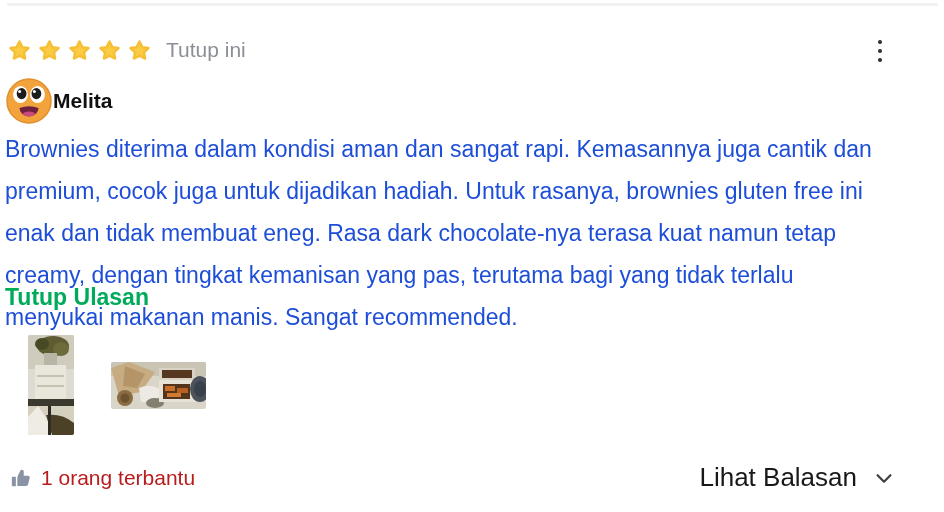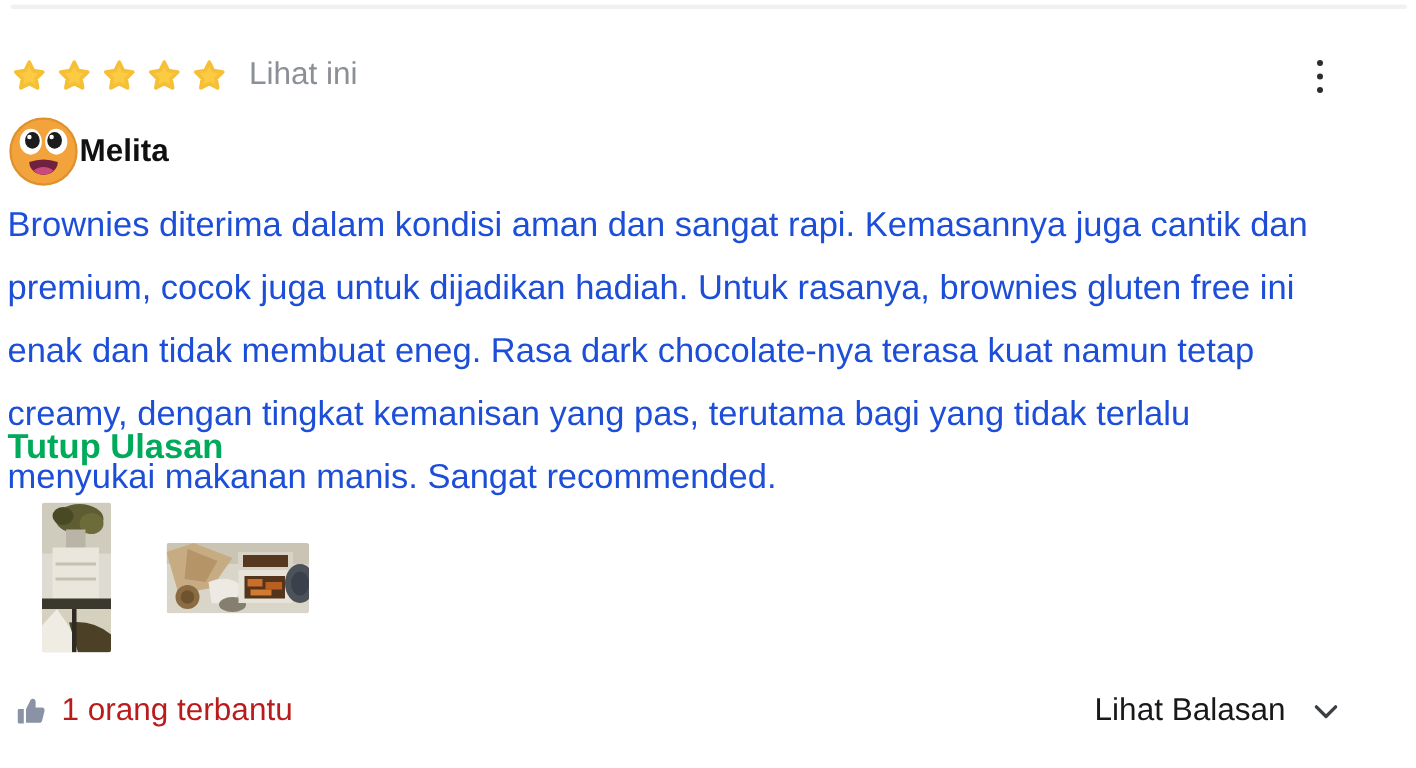--- a/index.html
+++ b/index.html
@@ -67,21 +67,21 @@
   .helpful{display:flex;align-items:center;gap:9px;}
   .helpful .thumb-btn{
     border:none;background:transparent;padding:0;cursor:pointer;line-height:0;
   }
   .helpful-label{font-size:21px;color:#b91c1c;}
   .replies{
     display:flex;align-items:center;gap:16px;
     border:none;background:transparent;padding:0;cursor:pointer;
     font-family:inherit;
   }
-  .replies-label{font-size:21px;color:#17181a;}
+  .replies-label{font-size:26px;color:#17181a;}
 </style>
 </head>
 <body>
 
 <div class="card">
 
   <div class="top-divider"></div>
 
   <div class="header-row">
     <div class="stars">
@@ -94,21 +94,21 @@
         <svg viewBox="0 0 24 24">
           <path d="M12 2.6l2.9 5.9 6.5.9-4.7 4.6 1.1 6.4L12 17.4l-5.8 3 1.1-6.4L2.6 9.4l6.5-.9z" fill="#FBCB44" stroke="#F6C036" stroke-width="2.6" stroke-linejoin="round"></path>
         </svg>
         <svg viewBox="0 0 24 24">
           <path d="M12 2.6l2.9 5.9 6.5.9-4.7 4.6 1.1 6.4L12 17.4l-5.8 3 1.1-6.4L2.6 9.4l6.5-.9z" fill="#FBCB44" stroke="#F6C036" stroke-width="2.6" stroke-linejoin="round"></path>
         </svg>
         <svg viewBox="0 0 24 24">
           <path d="M12 2.6l2.9 5.9 6.5.9-4.7 4.6 1.1 6.4L12 17.4l-5.8 3 1.1-6.4L2.6 9.4l6.5-.9z" fill="#FBCB44" stroke="#F6C036" stroke-width="2.6" stroke-linejoin="round"></path>
         </svg>
       </div>
-    <span class="date">Lihat ini</span>
+    <span class="date">Tutup ini</span>
     <button class="kebab" aria-label="menu">
       <i></i>
         <i></i>
         <i></i>
     </button>
   </div>
 
   <div class="reviewer-row">
     <span class="avatar">
       <svg viewBox="0 0 46 46" width="46" height="46" aria-hidden="true">

